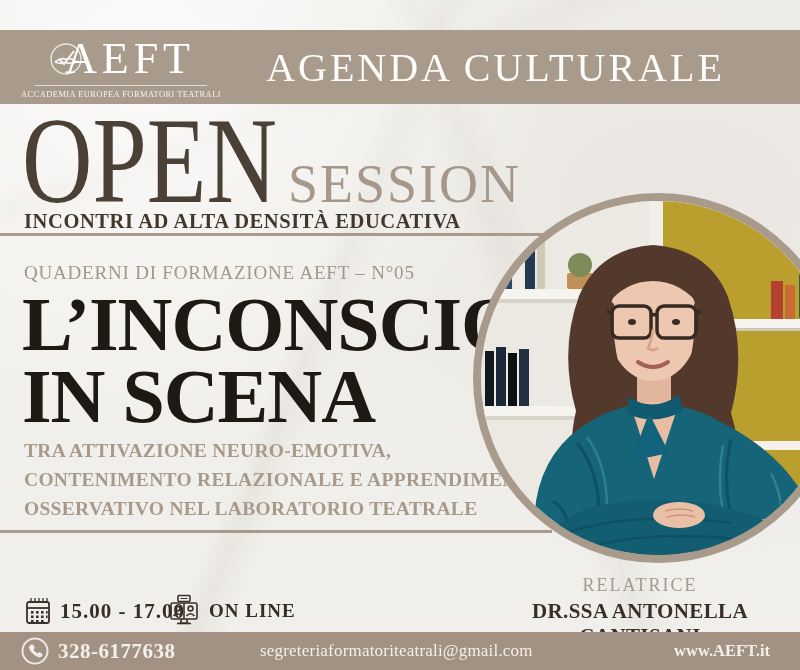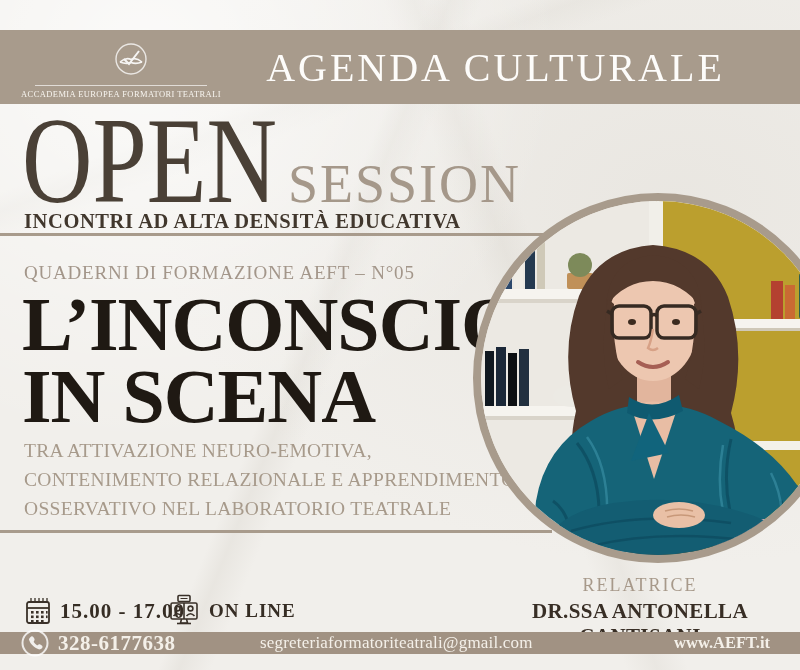--- a/index.html
+++ b/index.html
@@ -35,37 +35,37 @@
     color:#41372d; letter-spacing:.6px;}
   .rule{position:absolute; left:0; height:3px; background:#a89b8c;}
   .rule-1{top:233px; width:543px;}
   .rule-2{top:530px; width:552px;}
   
   .series-label{position:absolute; left:24px; top:262px; font-size:19px; color:#a3968a;
     letter-spacing:.8px;}
   .big-title{position:absolute; left:22px; top:288px; font-size:76px; line-height:72px;
     font-weight:bold; color:#1f1913; letter-spacing:-1px;}
   .description{position:absolute; left:24px; top:436px; font-size:19.5px; line-height:29px;
-    font-weight:normal; color:#a79a8b; letter-spacing:.3px;}
+    font-weight:bold; color:#a79a8b; letter-spacing:.3px;}
   
   .date-line{position:absolute; left:22px; top:540px; font-size:52px; line-height:1;
     color:#342b22; font-variant:small-caps; letter-spacing:1px;}
   .time-row{position:absolute; left:25px; top:596px; display:flex; align-items:center;}
   .time-text{margin-left:9px; font-size:21px; font-weight:bold; color:#362d24; letter-spacing:1px;}
   .mode-row{position:absolute; left:168px; top:594px; display:flex; align-items:center;}
   .mode-text{margin-left:9px; font-size:19px; font-weight:bold; color:#362d24; letter-spacing:1px;}
   
   .photo{position:absolute; left:473px; top:193px; width:370px; height:370px; box-sizing:border-box;
     border:8px solid #a89b8c; border-radius:50%; overflow:hidden; background:#ece9e3;}
   .photo svg{display:block;}
   .speaker{position:absolute; left:478px; top:575px; width:324px; text-align:center;}
   .speaker-role{font-size:18px; color:#a7998a; letter-spacing:2px;}
   .speaker-name{margin-top:3px; font-size:21px; font-weight:bold; color:#382e25; letter-spacing:.4px;}
   
-  .footer{position:absolute; left:0; top:632px; width:800px; height:22px; background:#a19283;
+  .footer{position:absolute; left:0; top:632px; width:800px; height:38px; background:#a19283;
     display:flex; align-items:center; color:#f4f0e9;}
   .footer-phone{display:flex; align-items:center; margin-left:20px; width:240px;}
   .footer-phone-num{margin-left:8px; font-size:21px; font-weight:bold; letter-spacing:.5px;}
   .footer-email{flex:1; text-align:left; font-size:17px; font-weight:normal; letter-spacing:.2px;}
   .footer-site{width:200px; text-align:right; margin-right:30px; font-size:16.5px; font-weight:bold;}
   .icon{flex:0 0 auto;}
 </style>
 </head>
 <body>
 
@@ -73,20 +73,21 @@
 
   <div class="header">
     <div class="logo">
       <div class="logo-row">
         <svg class="logo-emblem icon" width="38" height="38" viewBox="0 0 38 38">
           <circle cx="19" cy="19" r="15" fill="none" stroke="#ffffff" stroke-width="1.4" opacity=".85"></circle>
           <path d="M8,22 Q14,17 19,19.5 Q24,17 30,22" fill="none" stroke="#ffffff" stroke-width="1.6"></path>
           <path d="M8,22 Q14,24.5 19,22.5 Q24,24.5 30,22" fill="none" stroke="#ffffff" stroke-width="1.6"></path>
           <path d="M12,19 L17,24 L27,11" fill="none" stroke="#ffffff" stroke-width="2"></path>
         </svg>
+        <span class="logo-acronym">AEFT</span>
       </div>
       <div class="logo-rule"></div>
       <span class="logo-subtitle">ACCADEMIA EUROPEA FORMATORI TEATRALI</span>
     </div>
     <div class="header-title">AGENDA CULTURALE</div>
   </div>
 
   <div class="open-word">OPEN</div>
   <div class="session-word">SESSION</div>
   <div class="tagline">INCONTRI AD ALTA DENSITÀ EDUCATIVA</div>

